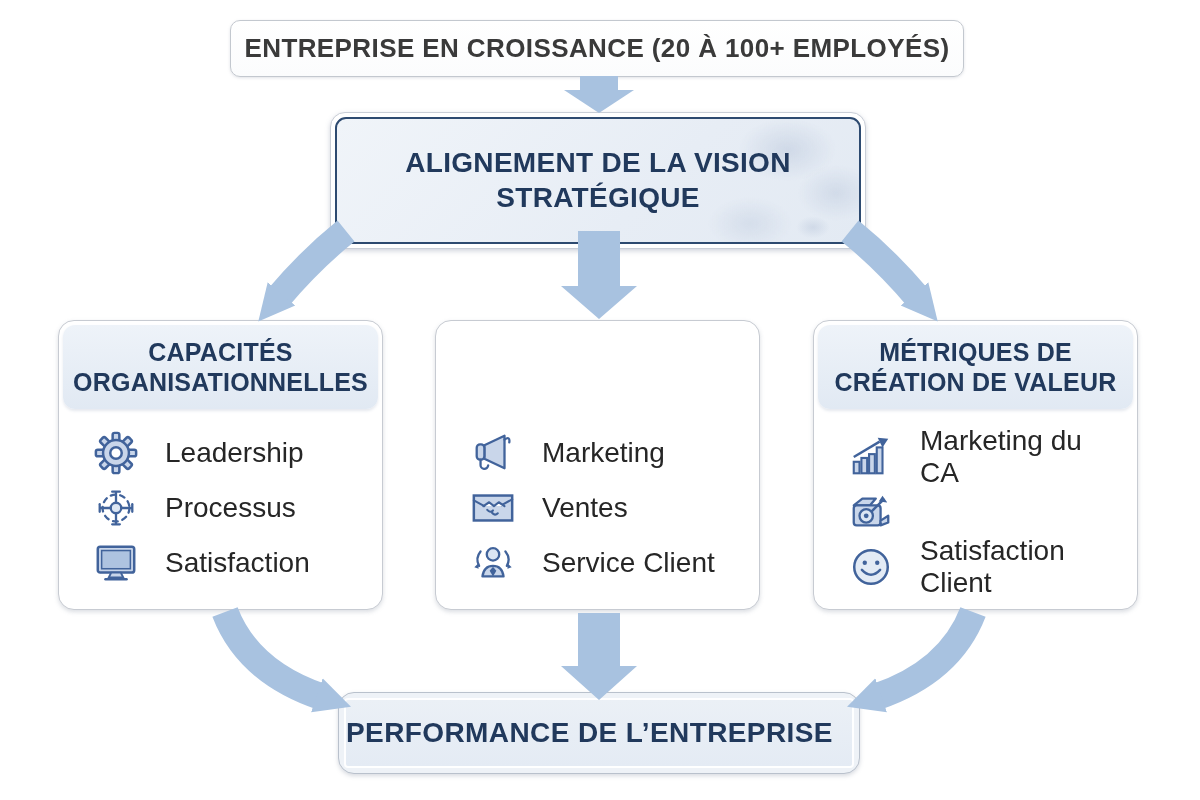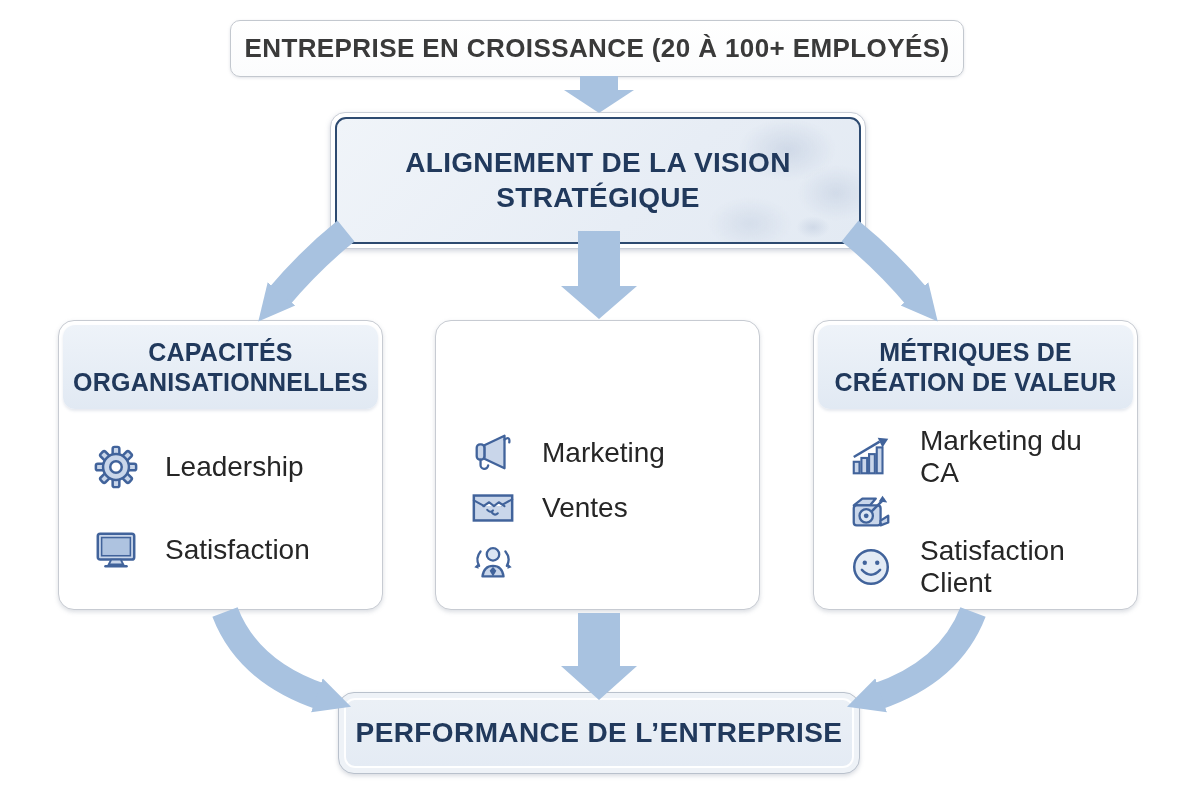--- a/index.html
+++ b/index.html
@@ -73,24 +73,24 @@
   .item .icon{width:46px;height:46px;flex:0 0 46px;display:flex;align-items:center;justify-content:center;}
   .item .item-label{font-size:28px;color:#262626;}
   
   .perf-outer{
     position:absolute;left:338px;top:692px;width:522px;height:82px;
     background:#eef2f7;border:1.6px solid #b9c1cc;border-radius:16px;
     box-shadow:0 2px 4px rgba(125,135,155,.3);
     padding:5px;box-sizing:border-box;z-index:1;
   }
   .perf-inner{
-    width:100%;height:100%;box-sizing:border-box;border-radius:11px;
+    width:100%;height:100%;box-sizing:border-box;border-radius:4px;
     border:2px solid rgba(255,255,255,.95);
     background:linear-gradient(#ebf0f6,#e4ebf4);
-    display:flex;align-items:center;justify-content:center;
+    display:flex;align-items:center;justify-content:flex-start;
   }
   .perf-inner .lbl{font-size:28px;font-weight:bold;color:#21395c;letter-spacing:.4px;text-align:center;}
   
   #arrows{position:absolute;left:0;top:0;z-index:3;pointer-events:none;}
 </style>
 </head>
 <body>
 
 <div id="stage">
 
@@ -126,20 +126,39 @@
               <circle cx="24" cy="24" r="13.5"></circle>
               <circle cx="24" cy="24" r="6" fill="#ffffff"></circle>
             </g>
           </svg>
         </span>
         <span class="item-label">Leadership</span>
       </div>
       <div class="item">
         <span class="icon">
           <svg viewBox="0 0 48 48" width="46" height="46">
+            <g fill="none" stroke="#41639b" stroke-width="2.4" stroke-linecap="round">
+              <circle cx="24" cy="24" r="14" stroke-dasharray="5 5"></circle>
+              <circle cx="24" cy="24" r="5.5" fill="#dce6f3"></circle>
+              <path d="M24 18.5 V8"></path>
+                <path d="M20 7 h8"></path>
+              <path d="M24 29.5 V40"></path>
+                <path d="M20 41 h8"></path>
+              <path d="M18.5 24 H8"></path>
+                <path d="M7 20 v8"></path>
+              <path d="M29.5 24 H40"></path>
+                <path d="M41 20 v8"></path>
+            </g>
+          </svg>
+        </span>
+        <span class="item-label">Processus</span>
+      </div>
+      <div class="item">
+        <span class="icon">
+          <svg viewBox="0 0 48 48" width="46" height="46">
             <rect x="5" y="7" width="38" height="27" rx="2.5" fill="#c9d6ea" stroke="#41639b" stroke-width="2.6"></rect>
             <rect x="9" y="11" width="30" height="19" fill="#aec3e0" stroke="#41639b" stroke-width="1.6"></rect>
             <path d="M19 34 l-2.5 5 h15 l-2.5 -5 z" fill="#c9d6ea" stroke="#41639b" stroke-width="2"></path>
             <path d="M13 41 h22" stroke="#41639b" stroke-width="2.6" stroke-linecap="round"></path>
           </svg>
         </span>
         <span class="item-label">Satisfaction</span>
       </div>
     </div>
   </div>
@@ -179,20 +198,21 @@
           <svg viewBox="0 0 48 48" width="46" height="46">
             <circle cx="24" cy="15" r="6.5" fill="#dce6f3" stroke="#41639b" stroke-width="2.4"></circle>
             <path d="M13 38 q1.5 -11 11 -11 q9.5 0 11 11 z" fill="#c9d6ea" stroke="#41639b" stroke-width="2.4" stroke-linejoin="round"></path>
             <path d="M24 28 l-3.5 4 3.5 6 3.5 -6 z" fill="#41639b"></path>
             <path d="M11 12 a13.5 13.5 0 0 0 -1.5 15" fill="none" stroke="#41639b" stroke-width="2.4" stroke-linecap="round"></path>
             <path d="M9 30 l-4.5 -1.5 4 -4 z" fill="#41639b"></path>
             <path d="M37 12 a13.5 13.5 0 0 1 1.5 15" fill="none" stroke="#41639b" stroke-width="2.4" stroke-linecap="round"></path>
             <path d="M39 30 l4.5 -1.5 -4 -4 z" fill="#41639b"></path>
           </svg>
         </span>
+        <span class="item-label">Service Client</span>
       </div>
     </div>
   </div>
 
   <div class="card right">
     <div class="card-header">
       <div class="lbl">MÉTRIQUES DE
 CRÉATION DE VALEUR</div>
     </div>
     <div class="card-items">

